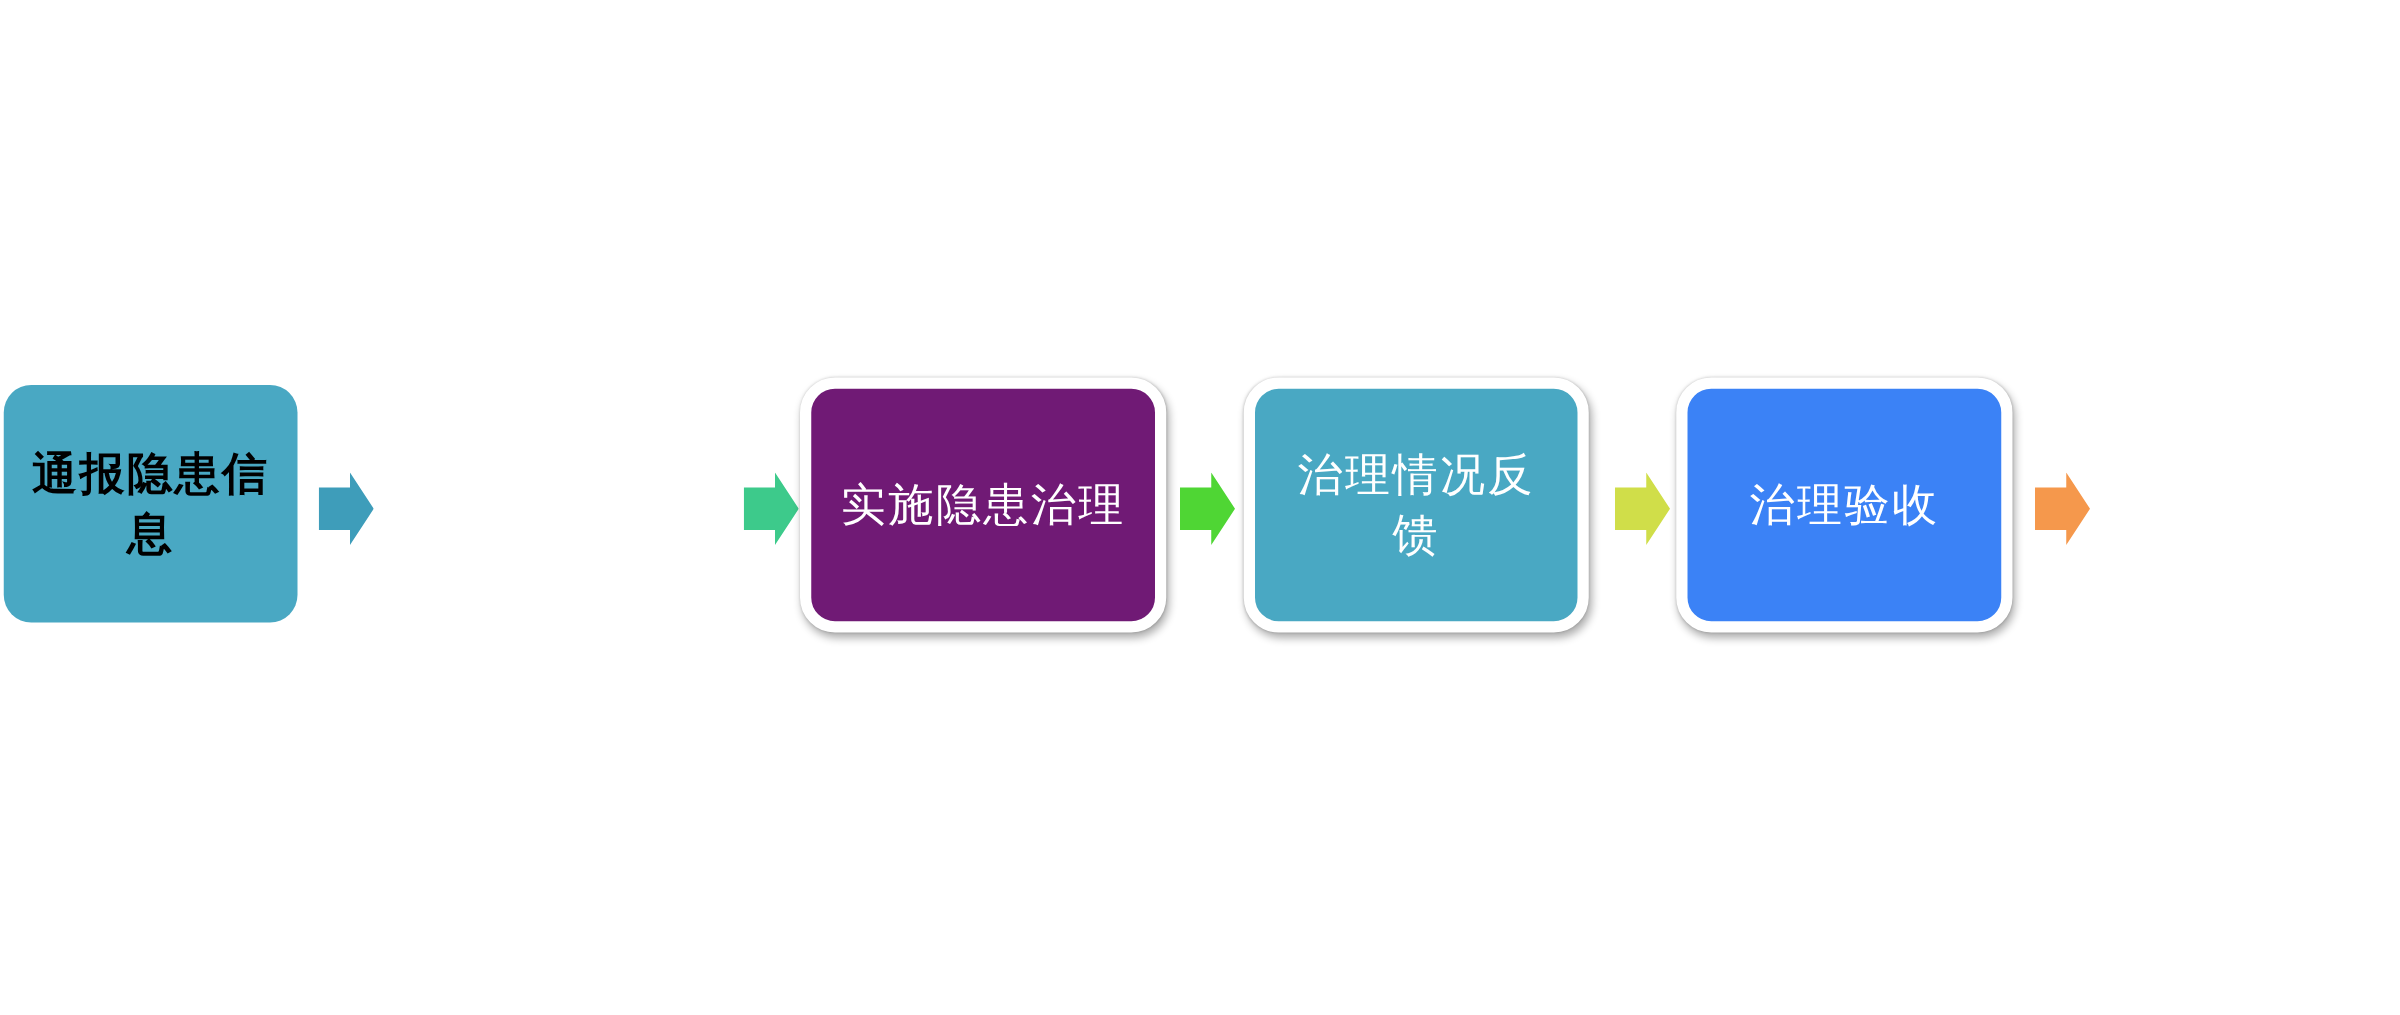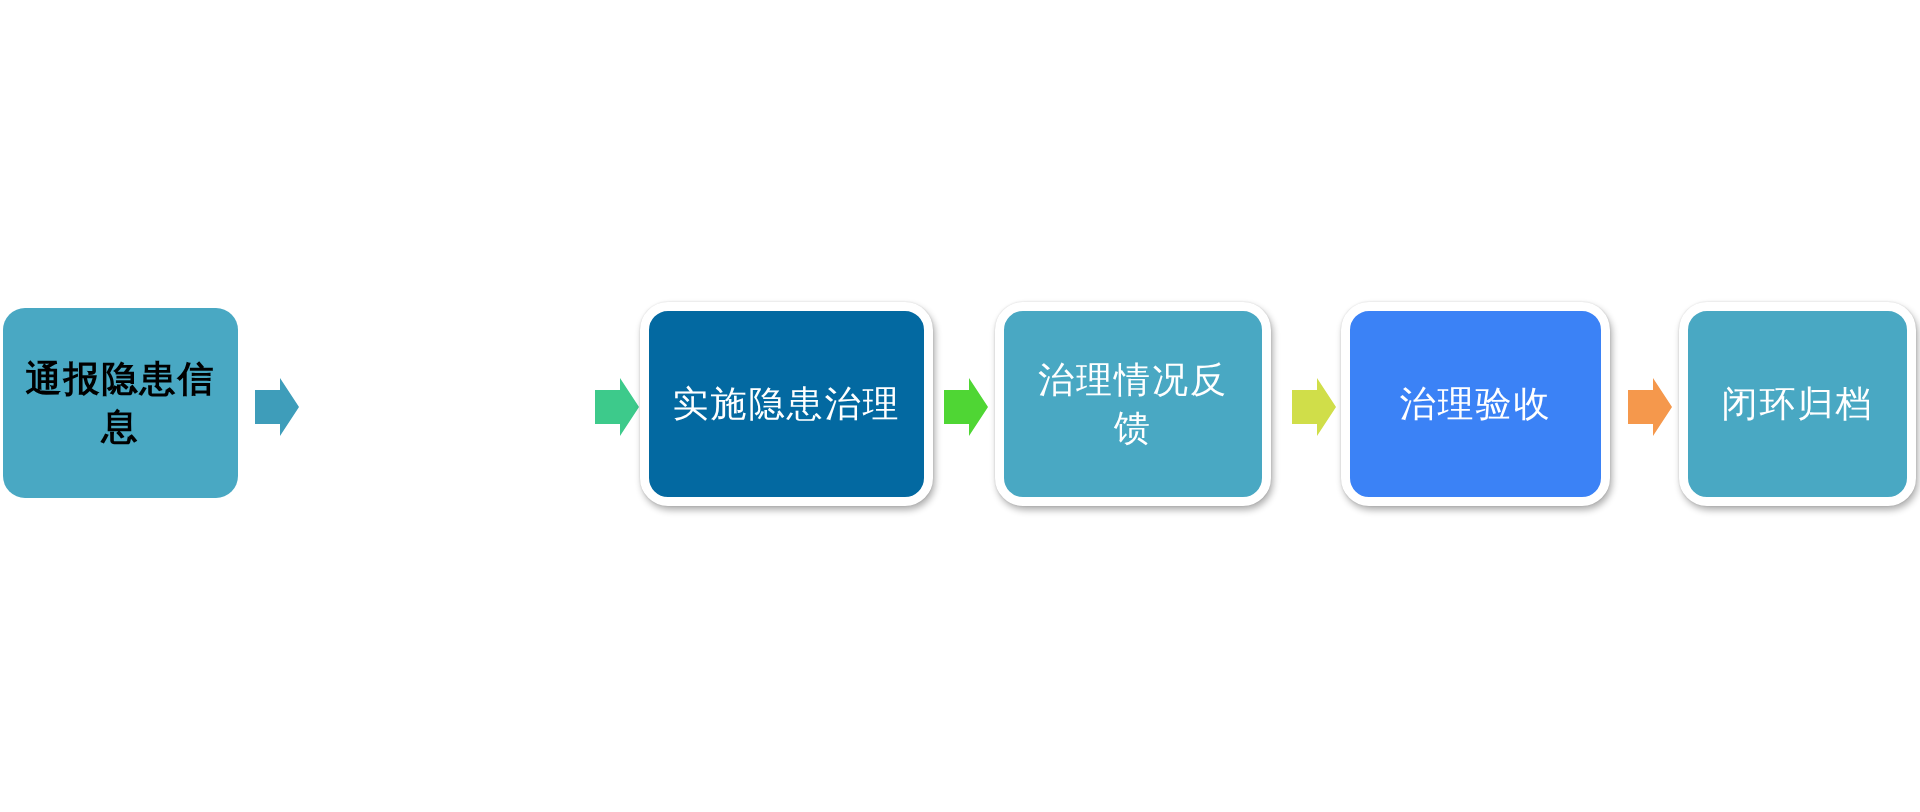--- a/index.html
+++ b/index.html
@@ -71,21 +71,21 @@
     </svg>
   </div>
 
 
   <div class="arrow" style="left: 595px; color: rgb(61, 202, 139);">
     <svg viewBox="0 0 44 58" xmlns="http://www.w3.org/2000/svg">
       <polygon points="0,12 25,12 25,0 44,29 25,58 25,46 0,46" fill="currentColor"></polygon>
     </svg>
   </div>
 
-  <div class="step framed" style="left: 640px; width: 293px; background-color: #0369a1;">
+  <div class="step framed" style="left: 640px; width: 293px; background-color: #701a75;">
     <span class="label" style="color: rgb(255, 255, 255);">实施隐患治理</span>
   </div>
 
   <div class="arrow" style="left: 944px; color: rgb(79, 214, 52);">
     <svg viewBox="0 0 44 58" xmlns="http://www.w3.org/2000/svg">
       <polygon points="0,12 25,12 25,0 44,29 25,58 25,46 0,46" fill="currentColor"></polygon>
     </svg>
   </div>
 
   <div class="step framed" style="left: 995px; width: 276px; background-color: rgb(73, 168, 195);">
@@ -102,17 +102,14 @@
   <div class="step framed" style="left: 1341px; width: 269px; background-color: #3b82f6;">
     <span class="label" style="color: rgb(255, 255, 255);">治理验收</span>
   </div>
 
   <div class="arrow" style="left: 1628px; color: rgb(245, 152, 76);">
     <svg viewBox="0 0 44 58" xmlns="http://www.w3.org/2000/svg">
       <polygon points="0,12 25,12 25,0 44,29 25,58 25,46 0,46" fill="currentColor"></polygon>
     </svg>
   </div>
 
-  <div class="step framed" style="left: 1679px; width: 237px; background-color: rgb(73, 168, 195);">
-    <span class="label" style="color: rgb(255, 255, 255);">闭环归档</span>
-  </div>
 
 </div>
 
 </body></html>

